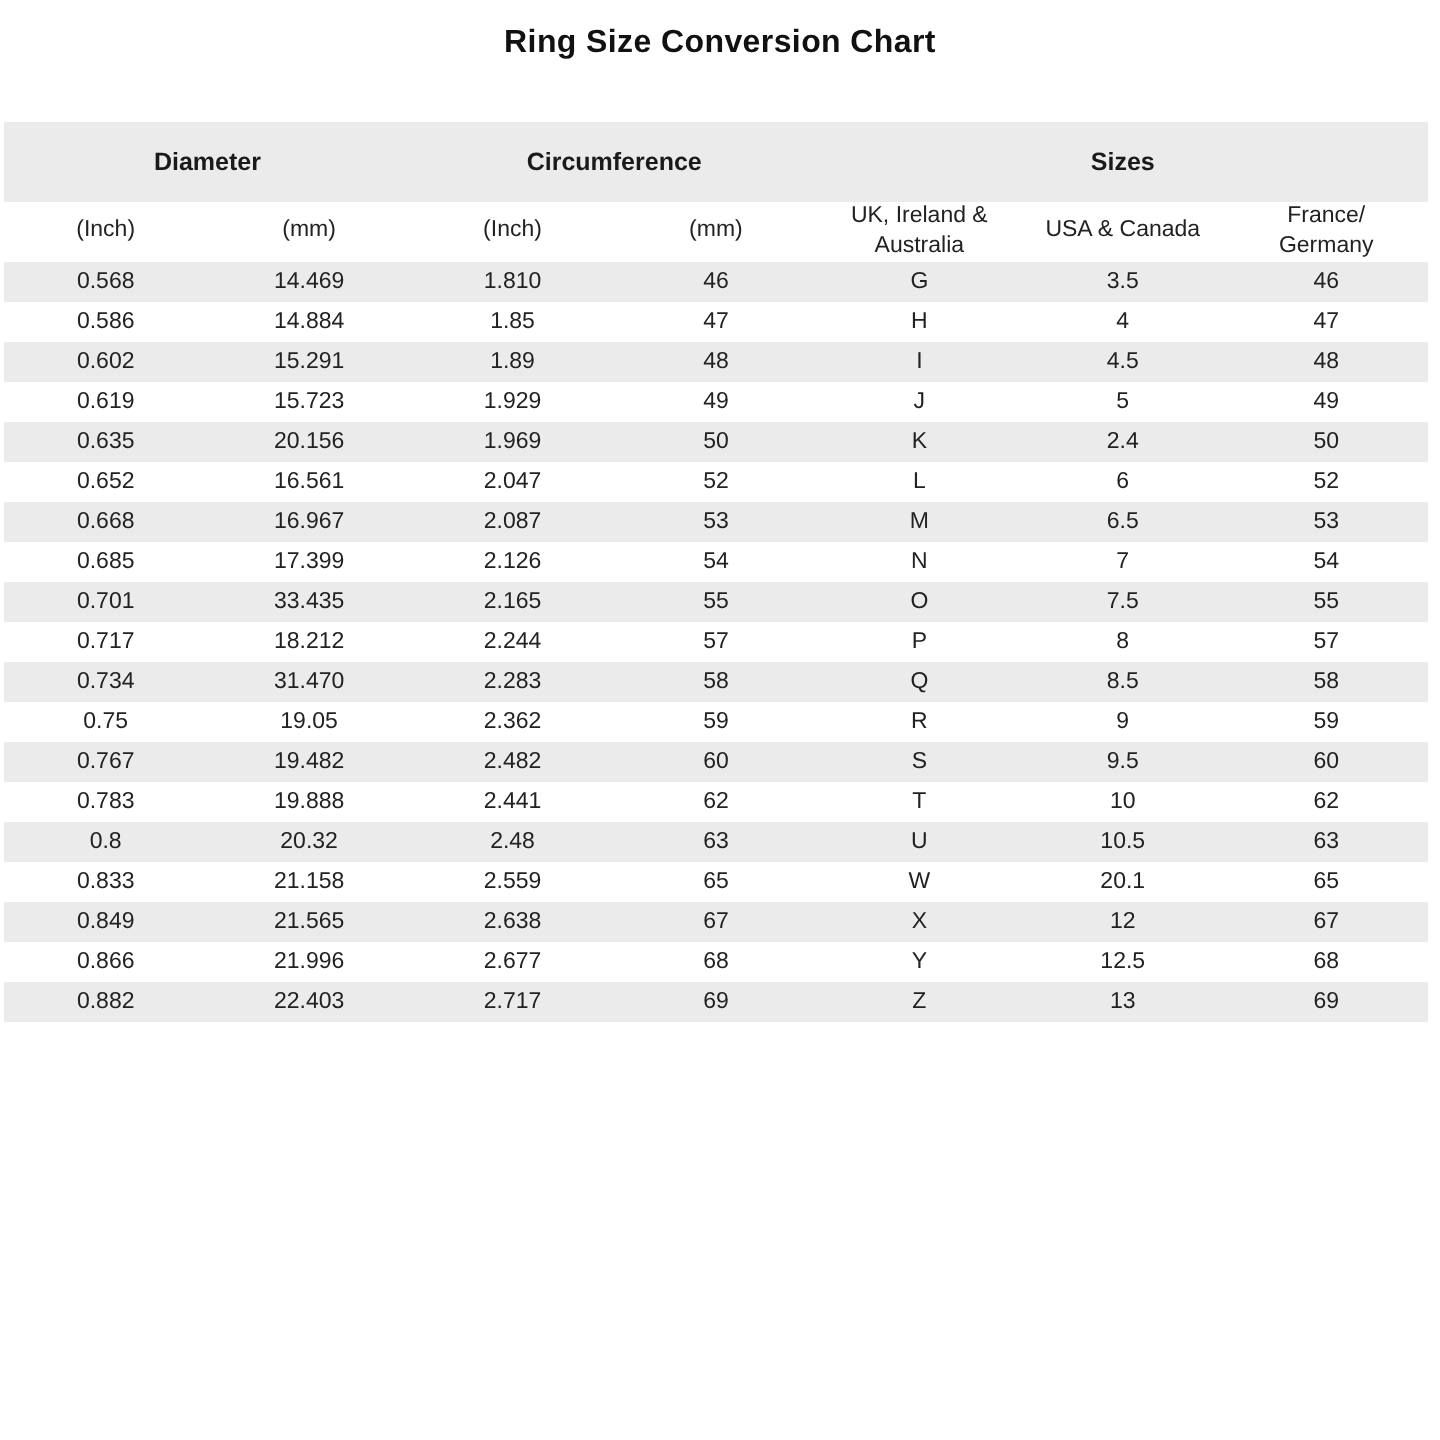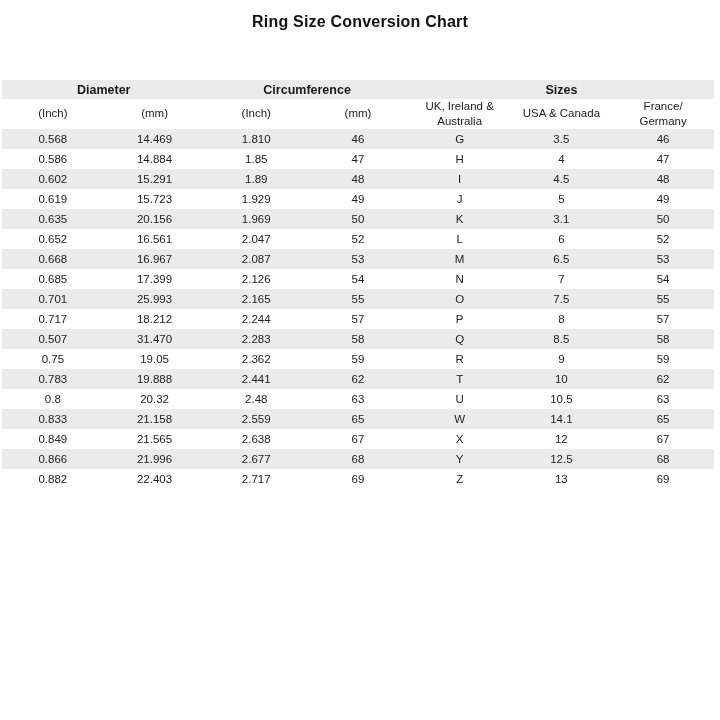--- a/index.html
+++ b/index.html
@@ -5,21 +5,21 @@
   * { margin: 0; padding: 0; box-sizing: border-box; }
   html, body {
     width: 720px;
     background: #ffffff;
     font-family: "Liberation Sans", sans-serif;
     color: #222222;
   }
   body { height: 720px; overflow: hidden; }
 
   .page-title {
-    height: 80px;
+    height: 61px;
     padding-top: 13px;
     text-align: center;
     font-size: 16px;
     font-weight: bold;
     color: #111111;
     letter-spacing: 0.2px;
   }
 
   table.ring-table {
     border-collapse: collapse;
@@ -28,21 +28,21 @@
     margin-left: 2px;
   }
   table.ring-table th,
   table.ring-table td {
     text-align: center;
     vertical-align: middle;
     font-size: 11.5px;
     padding: 0 8px;
   }
 
-  tr.group-row { height: 19px; padding-left: 28px; }
+  tr.group-row { height: 40px; padding-left: 28px; }
   tr.group-row th {
     background: var(--header-bg, #ebebeb);
     font-size: 12.5px;
     font-weight: bold;
     color: #1a1a1a;
   }
 
   tr.sub-row { height: 24px; }
   tr.sub-row th {
     background: #ffffff;
@@ -114,21 +114,21 @@
         <td>J</td>
         <td>5</td>
         <td>49</td>
       </tr>
       <tr>
         <td>0.635</td>
         <td>20.156</td>
         <td>1.969</td>
         <td>50</td>
         <td>K</td>
-        <td>3.1</td>
+        <td>2.4</td>
         <td>50</td>
       </tr>
       <tr>
         <td>0.652</td>
         <td>16.561</td>
         <td>2.047</td>
         <td>52</td>
         <td>L</td>
         <td>6</td>
         <td>52</td>
@@ -146,55 +146,64 @@
         <td>0.685</td>
         <td>17.399</td>
         <td>2.126</td>
         <td>54</td>
         <td>N</td>
         <td>7</td>
         <td>54</td>
       </tr>
       <tr>
         <td>0.701</td>
-        <td>25.993</td>
+        <td>33.435</td>
         <td>2.165</td>
         <td>55</td>
         <td>O</td>
         <td>7.5</td>
         <td>55</td>
       </tr>
       <tr>
         <td>0.717</td>
         <td>18.212</td>
         <td>2.244</td>
         <td>57</td>
         <td>P</td>
         <td>8</td>
         <td>57</td>
       </tr>
       <tr>
-        <td>0.507</td>
+        <td>0.734</td>
         <td>31.470</td>
         <td>2.283</td>
         <td>58</td>
         <td>Q</td>
         <td>8.5</td>
         <td>58</td>
       </tr>
       <tr>
         <td>0.75</td>
         <td>19.05</td>
         <td>2.362</td>
         <td>59</td>
         <td>R</td>
         <td>9</td>
         <td>59</td>
       </tr>
       <tr>
+        <td>0.767</td>
+        <td>19.482</td>
+        <td>2.482</td>
+        <td>60</td>
+        <td>S</td>
+        <td>9.5</td>
+        <td>60</td>
+      </tr>
+      <tr>
         <td>0.783</td>
         <td>19.888</td>
         <td>2.441</td>
         <td>62</td>
         <td>T</td>
         <td>10</td>
         <td>62</td>
       </tr>
       <tr>
         <td>0.8</td>
@@ -204,21 +213,21 @@
         <td>U</td>
         <td>10.5</td>
         <td>63</td>
       </tr>
       <tr>
         <td>0.833</td>
         <td>21.158</td>
         <td>2.559</td>
         <td>65</td>
         <td>W</td>
-        <td>14.1</td>
+        <td>20.1</td>
         <td>65</td>
       </tr>
       <tr>
         <td>0.849</td>
         <td>21.565</td>
         <td>2.638</td>
         <td>67</td>
         <td>X</td>
         <td>12</td>
         <td>67</td>

